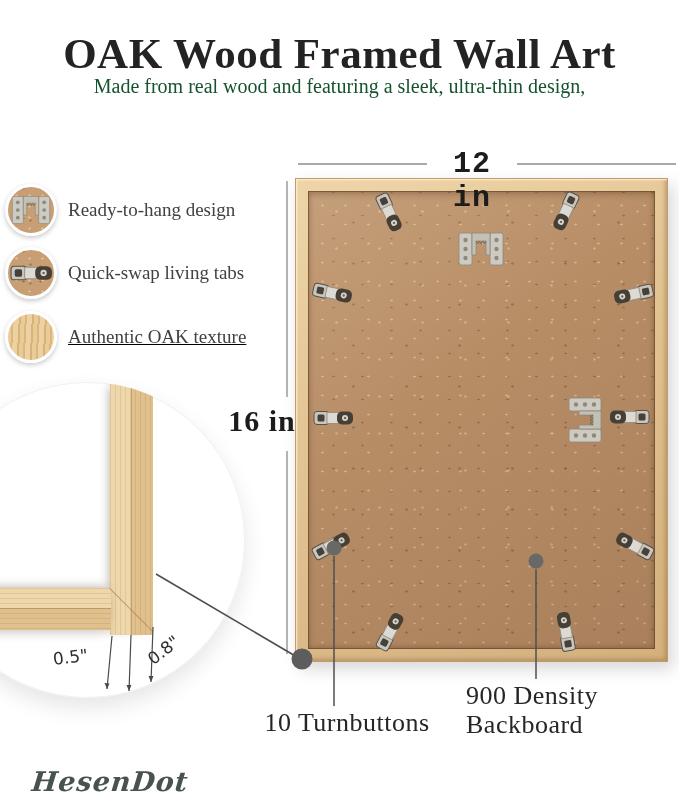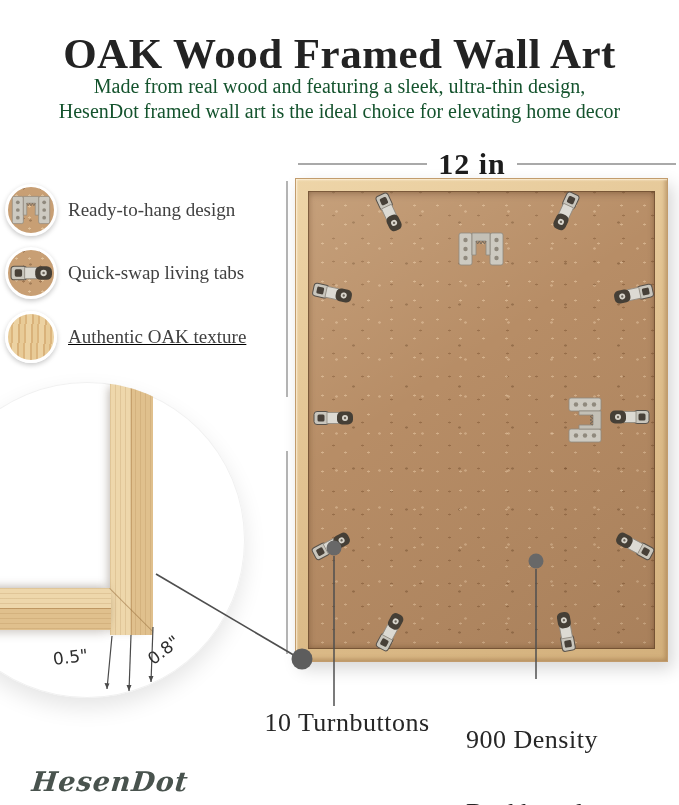--- a/index.html
+++ b/index.html
@@ -81,29 +81,29 @@
       repeating-linear-gradient(180deg, rgba(150,105,50,.16) 0 1px, transparent 1px 5px),
       linear-gradient(180deg,#eed7ab 0 20px,#c6a06c 20px 21px,#e0c08d 21px 42px);
     box-shadow:0 -6px 9px -5px rgba(60,40,20,.35), 0 6px 10px -4px rgba(60,40,20,.28);
   }
   .d-miter{
     position:absolute;left:181px;top:206px;width:61px;height:1px;background:rgba(150,110,60,.55);
     transform-origin:0 0;transform:rotate(45deg);
   }
   
   .dim{position:absolute;font-size:30px;font-weight:600;color:#1c1c1c;letter-spacing:1px;}
-  #dim12{left:427px;top:147px;width:90px;text-align:center;}
+  #dim12{left:427px;top:147px;width:90px;text-align:center;font-family:Liberation Mono, monospace;}
   #dim16{left:228px;top:404px;width:68px;text-align:center;}
   .meas{position:absolute;font-family:"DejaVu Sans", sans-serif;font-size:17px;color:#2e2e2e;}
   #m05{left:53px;top:647px;transform:rotate(-7deg);}
   #m08{left:146px;top:640px;transform:rotate(-38deg);}
   .callout-label{position:absolute;font-size:26px;color:#262626;letter-spacing:.5px;}
   #lbl-turn{left:257px;top:708px;width:180px;text-align:center;}
   #lbl-back{left:466px;top:681px;width:140px;text-align:left;line-height:29px;}
-  #lbl-back span{display:block;margin-top:44px;}
+  #lbl-back span{display:block;}
   #brand{
     position:absolute;left:32px;top:766px;
     font-family:"DejaVu Serif", serif;font-style:italic;font-weight:bold;
     font-size:27px;color:#49534e;transform:skewX(-6deg);letter-spacing:1px;
   }
   svg{display:block;}
   #annot{position:absolute;left:0;top:0;pointer-events:none;}
 </style>
 </head>
 <body>
@@ -131,21 +131,20 @@
         <circle cx="15.5" cy="-9" r="2.2" fill="#8f897d"></circle>
           <circle cx="15.5" cy="0" r="2.2" fill="#8f897d"></circle>
           <circle cx="15.5" cy="9" r="2.2" fill="#8f897d"></circle>
       </g>
     </defs>
   </svg>
 
   <h1 id="title">OAK Wood Framed Wall Art</h1>
   <p id="subtitle">
     <span>Made from real wood and featuring a sleek, ultra-thin design,</span>
-    <span>HesenDot framed wall art is the ideal choice for elevating home decor</span>
   </p>
 
   <div class="feat" style="top:184px;">
     <div class="feat-icon cork">
       <svg width="46" height="46" viewBox="0 0 46 46">
           <use href="#hanger" transform="translate(23,23) scale(0.85)"></use>
         </svg>
     </div>
     <div class="feat-label">Ready-to-hang design</div>
   </div>
@@ -205,20 +204,21 @@
     <path d="M 151 682 l -2.5 -6 5 0 z" fill="#4a4a4a"></path>
 
     <circle cx="334" cy="548" r="7.5" fill="#686868"></circle>
     <line x1="334" y1="556" x2="334" y2="706" stroke="#4f4f4f" stroke-width="1.5"></line>
 
     <circle cx="536" cy="561" r="7.5" fill="#686868"></circle>
     <line x1="536" y1="569" x2="536" y2="679" stroke="#4f4f4f" stroke-width="1.5"></line>
   </svg>
 
   <div id="dim12" class="dim">12 in</div>
+  <div id="dim16" class="dim">16 in</div>
   <div id="m05" class="meas">0.5"</div>
   <div id="m08" class="meas">0.8"</div>
 
   <div id="lbl-turn" class="callout-label">10 Turnbuttons</div>
   <div id="lbl-back" class="callout-label">
     <span>900 Density</span>
     <span>Backboard</span>
   </div>
 
   <div id="brand">HesenDot</div>

